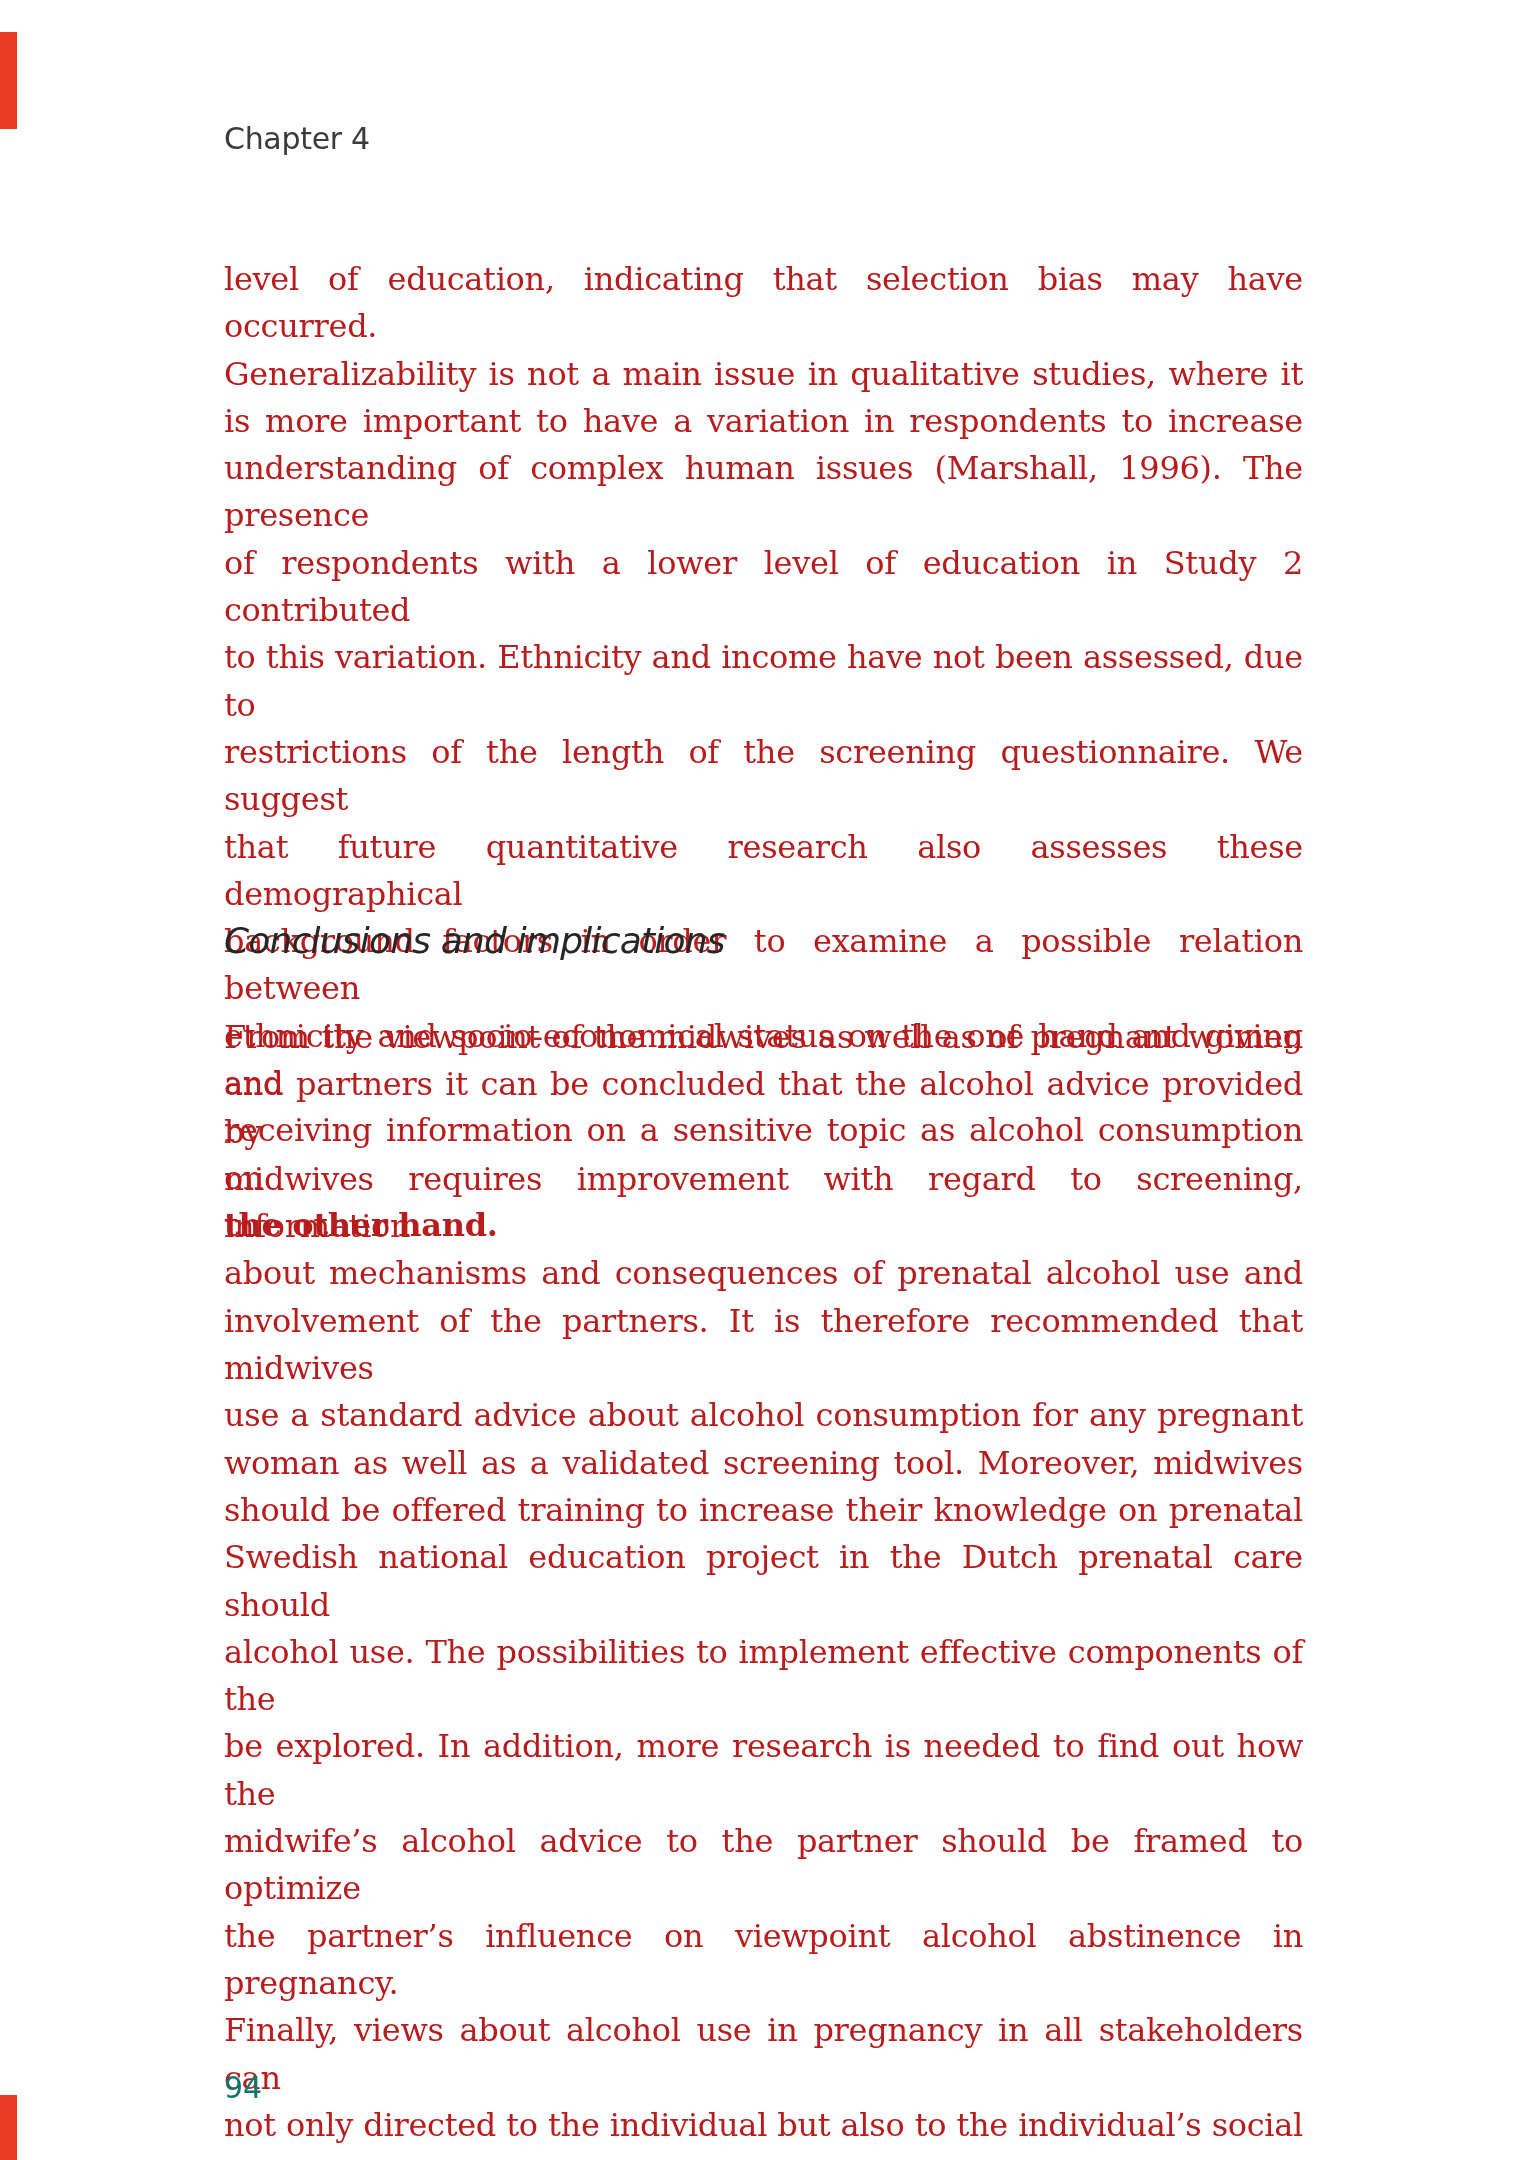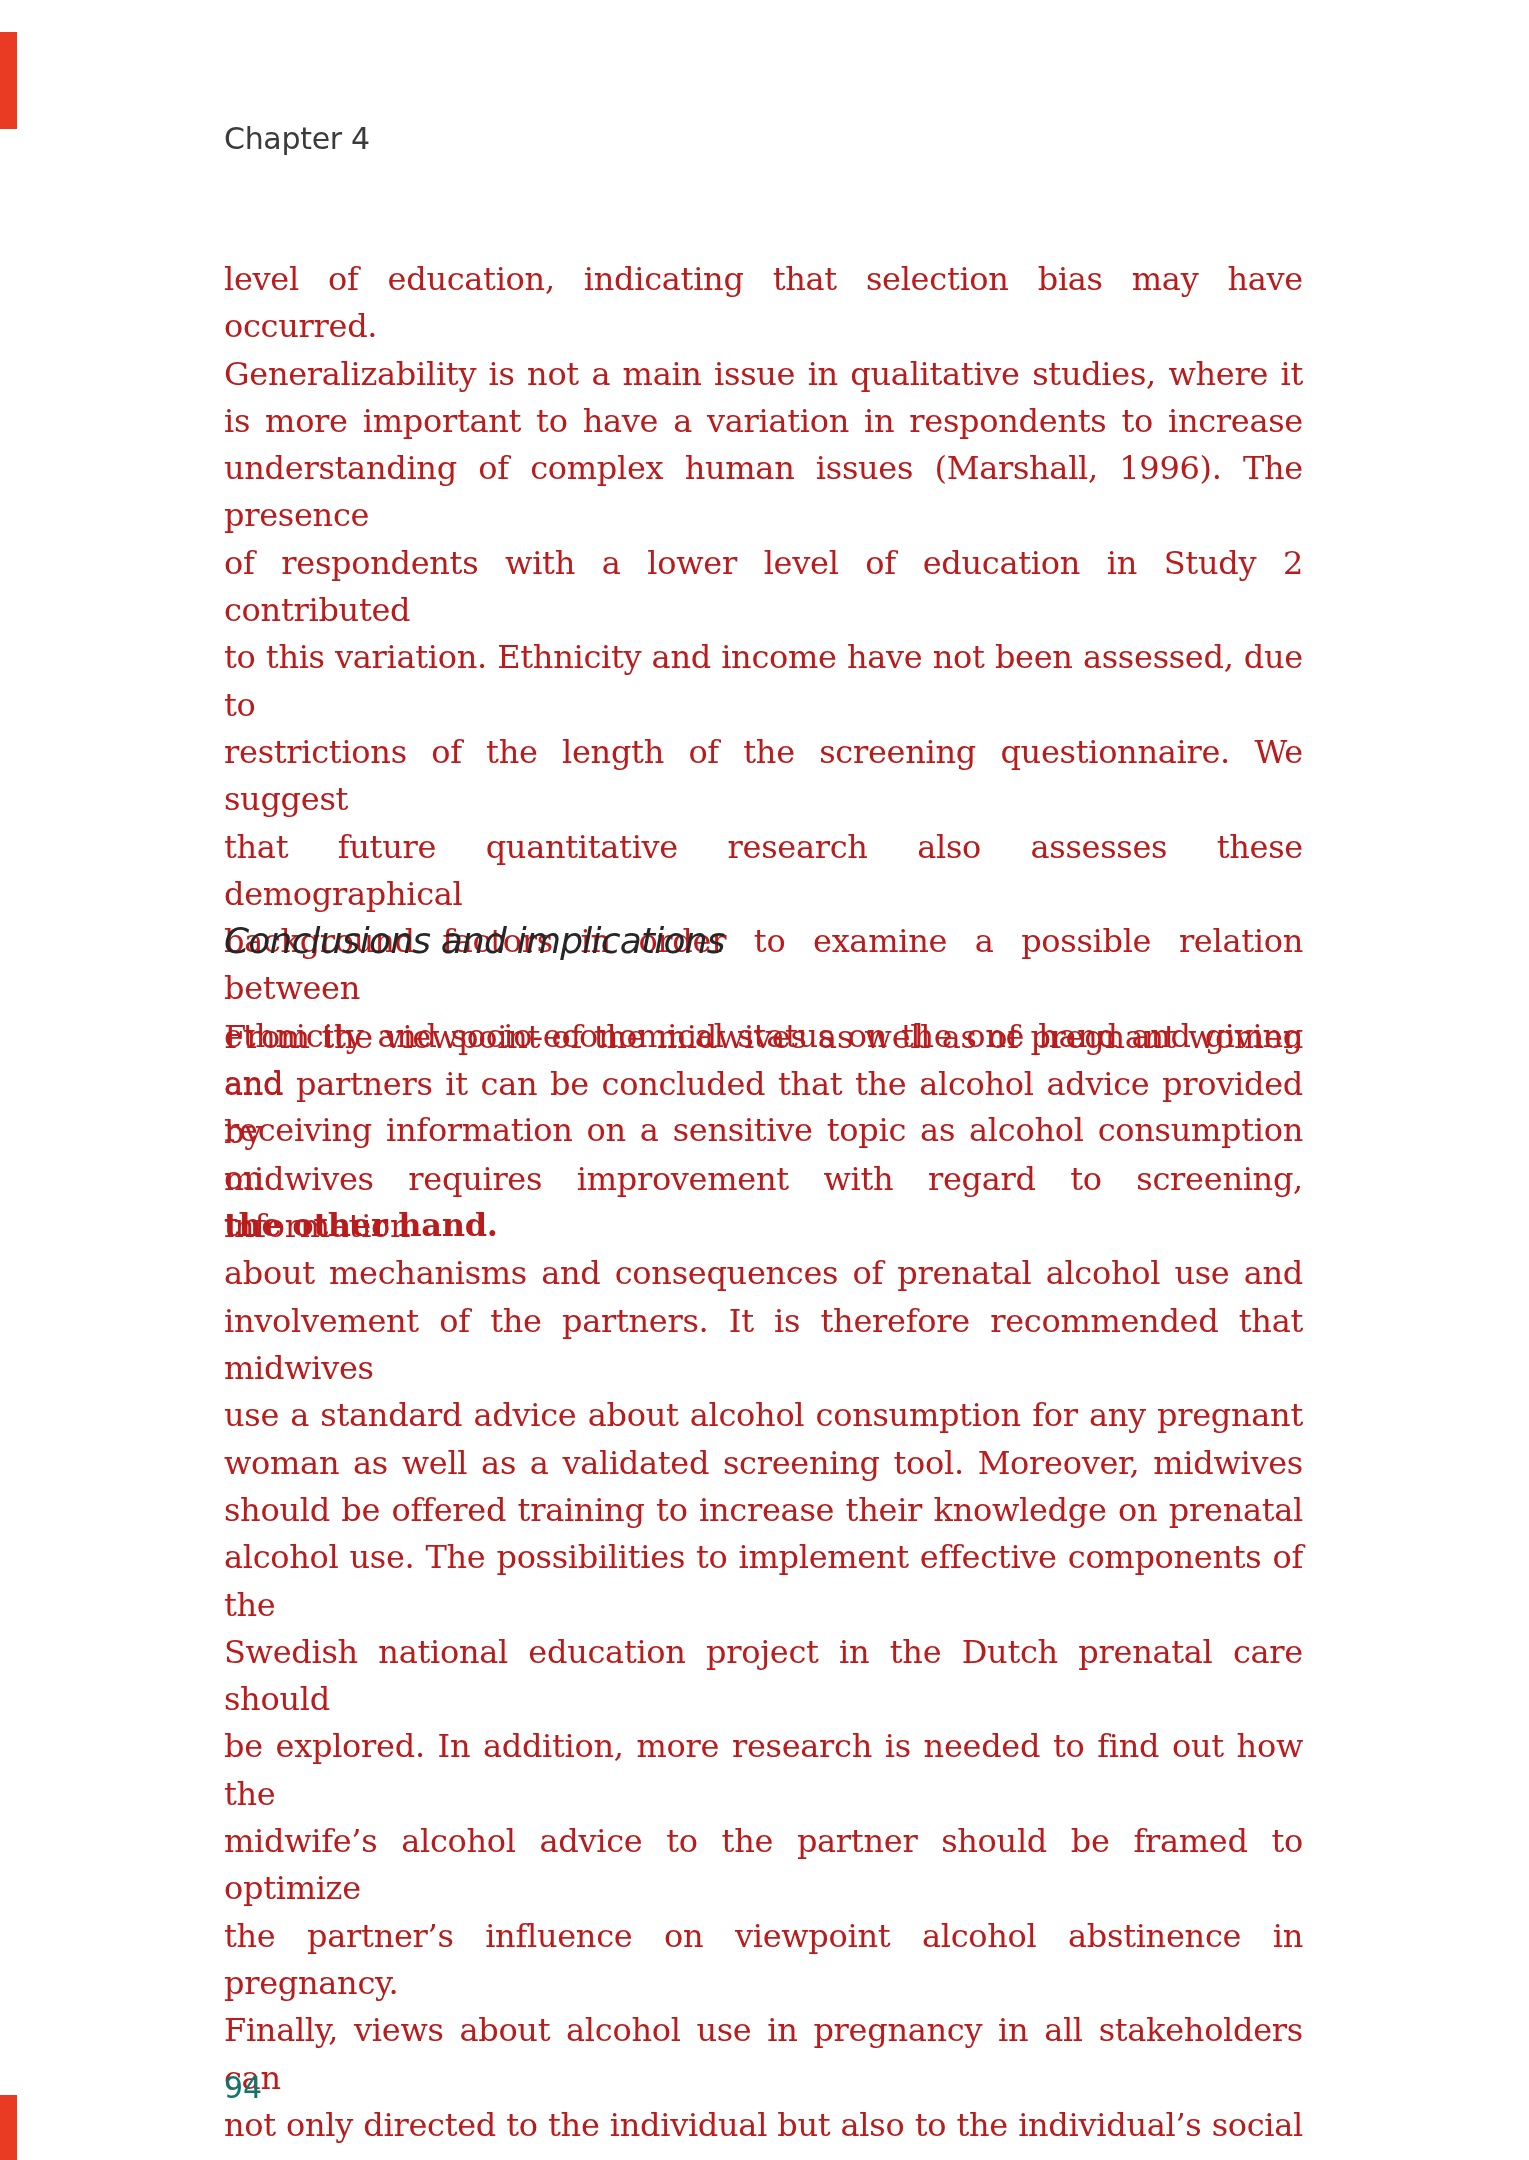--- a/index.html
+++ b/index.html
@@ -110,22 +110,22 @@
 
   <div class="body-block para2">
     <div class="jline">From the viewpoint of the midwives as well as of pregnant women</div>
     <div class="jline">and partners it can be concluded that the alcohol advice provided by</div>
     <div class="jline">midwives requires improvement with regard to screening, information</div>
     <div class="jline">about mechanisms and consequences of prenatal alcohol use and</div>
     <div class="jline">involvement of the partners. It is therefore recommended that midwives</div>
     <div class="jline">use a standard advice about alcohol consumption for any pregnant</div>
     <div class="jline">woman as well as a validated screening tool. Moreover, midwives</div>
     <div class="jline">should be offered training to increase their knowledge on prenatal</div>
+    <div class="jline">Swedish national education project in the Dutch prenatal care should</div>
     <div class="jline">alcohol use. The possibilities to implement effective components of the</div>
-    <div class="jline">Swedish national education project in the Dutch prenatal care should</div>
     <div class="jline">be explored. In addition, more research is needed to find out how the</div>
     <div class="jline">midwife’s alcohol advice to the partner should be framed to optimize</div>
     <div class="jline">the partner’s influence on viewpoint alcohol abstinence in pregnancy.</div>
     <div class="jline">Finally, views about alcohol use in pregnancy in all stakeholders can</div>
     <div class="jline">not only directed to the individual but also to the individual’s social</div>
 
   </div>
 
   <div class="page-number">94</div>
 

